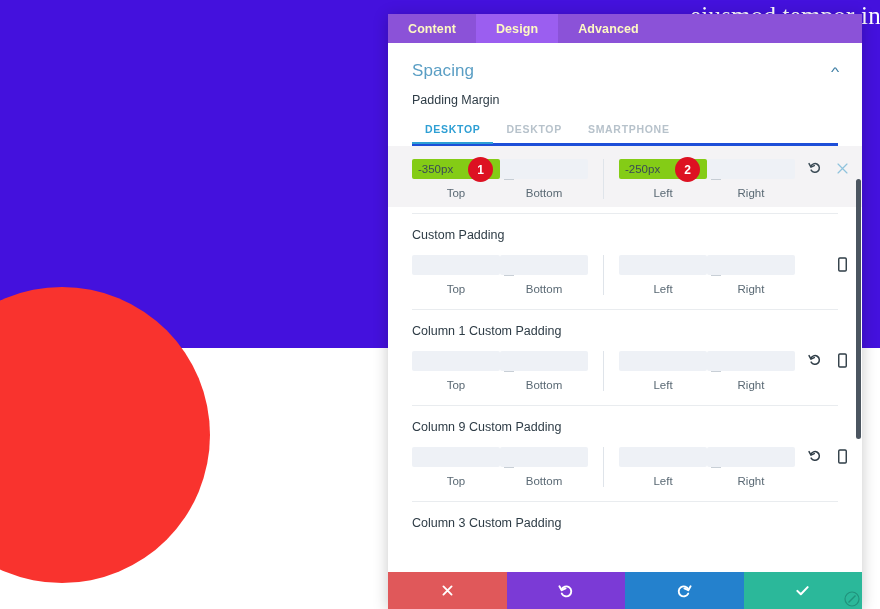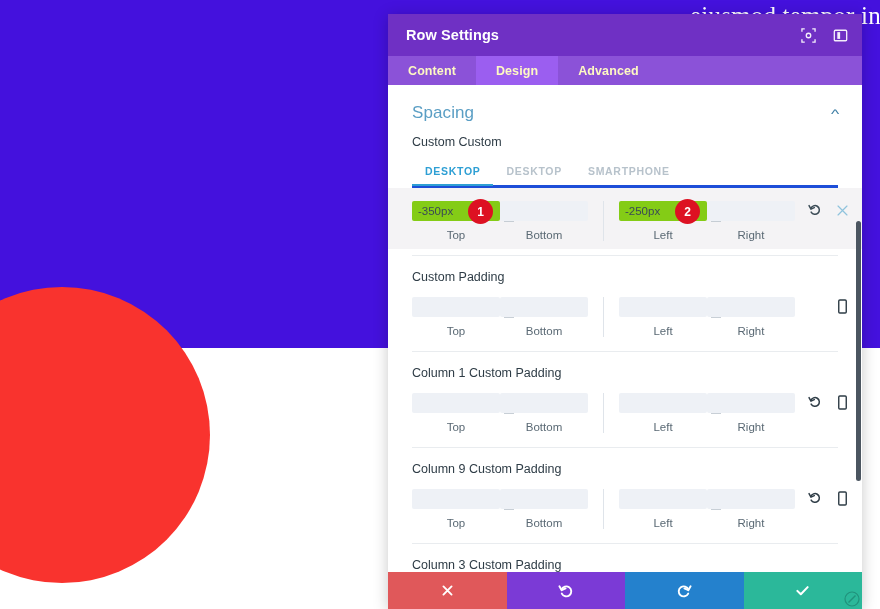--- a/index.html
+++ b/index.html
@@ -281,53 +281,36 @@
   <div id="hero-band"></div>
   <div id="hero-text">eiusmod tempor inc
 . ve
 iq
 re</div>
   <div id="red-circle"></div>
 </div>
 
 <div id="modal">
 
-  <div class="modal-header">
-    <div class="modal-title">Row Settings</div>
-    <div class="header-icons">
-      <div class="hdr-icon">
-        <svg width="15" height="15" viewBox="0 0 16 16">
-          <path d="M1,4 L1,1 L4,1 M12,1 L15,1 L15,4 M15,12 L15,15 L12,15 M4,15 L1,15 L1,12" fill="none" stroke="#ffffff" stroke-width="1.4"></path>
-          <circle cx="8" cy="8" r="2.4" fill="none" stroke="#ffffff" stroke-width="1.4"></circle>
-        </svg>
-      </div>
-      <div class="hdr-icon">
-        <svg width="15" height="15" viewBox="0 0 16 16">
-          <rect x="1.4" y="2.4" width="13.2" height="11.2" rx="1.2" fill="none" stroke="#ffffff" stroke-width="1.4"></rect>
-          <rect x="4.6" y="4.4" width="3" height="7.2" fill="#ffffff"></rect>
-        </svg>
-      </div>
-    </div>
-  </div>
 
   <div class="tab-bar">
     <div class="tab">Content</div>
     <div class="tab active">Design</div>
     <div class="tab">Advanced</div>
   </div>
 
   <div class="modal-body">
     <div class="body-inner">
 
       <div class="section-head">
         <div class="section-title">Spacing</div>
         <div class="chev">^</div>
       </div>
 
-      <div class="field-label">Custom Custom</div>
+      <div class="field-label">Padding Margin</div>
 
       <div class="device-tabs">
         <div class="device-tab active">DESKTOP</div>
         <div class="device-tab">DESKTOP</div>
         <div class="device-tab">SMARTPHONE</div>
       </div>
 
       <div class="spacing-row highlight">
         <div class="pair">
           <div class="fld">

